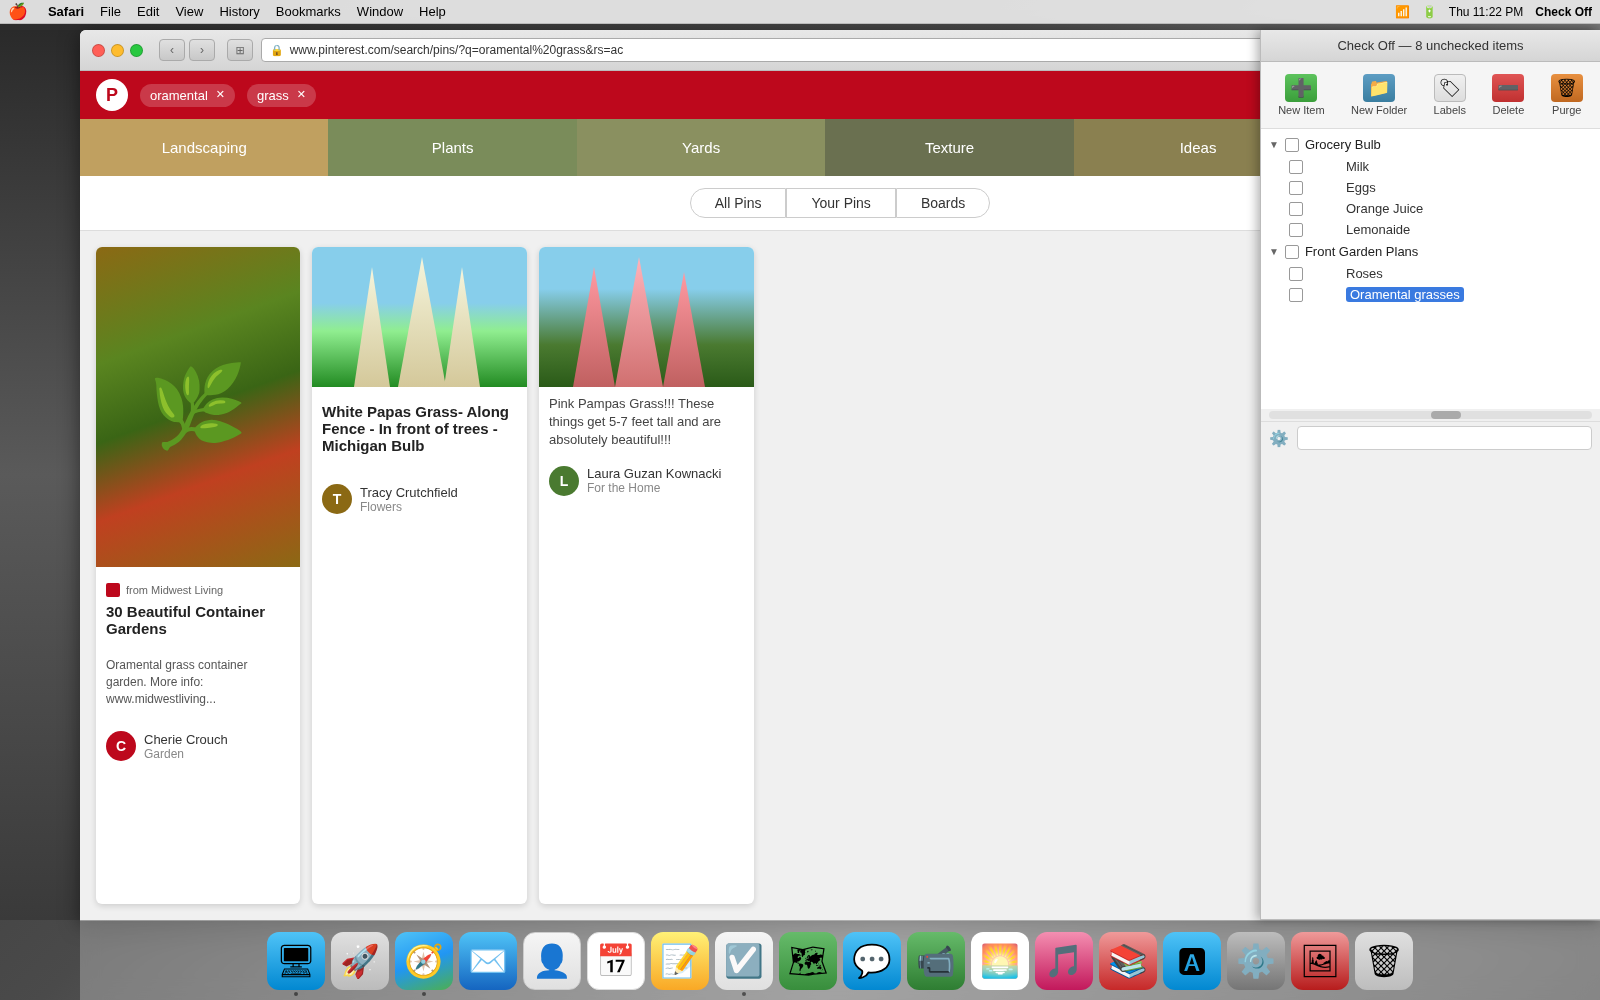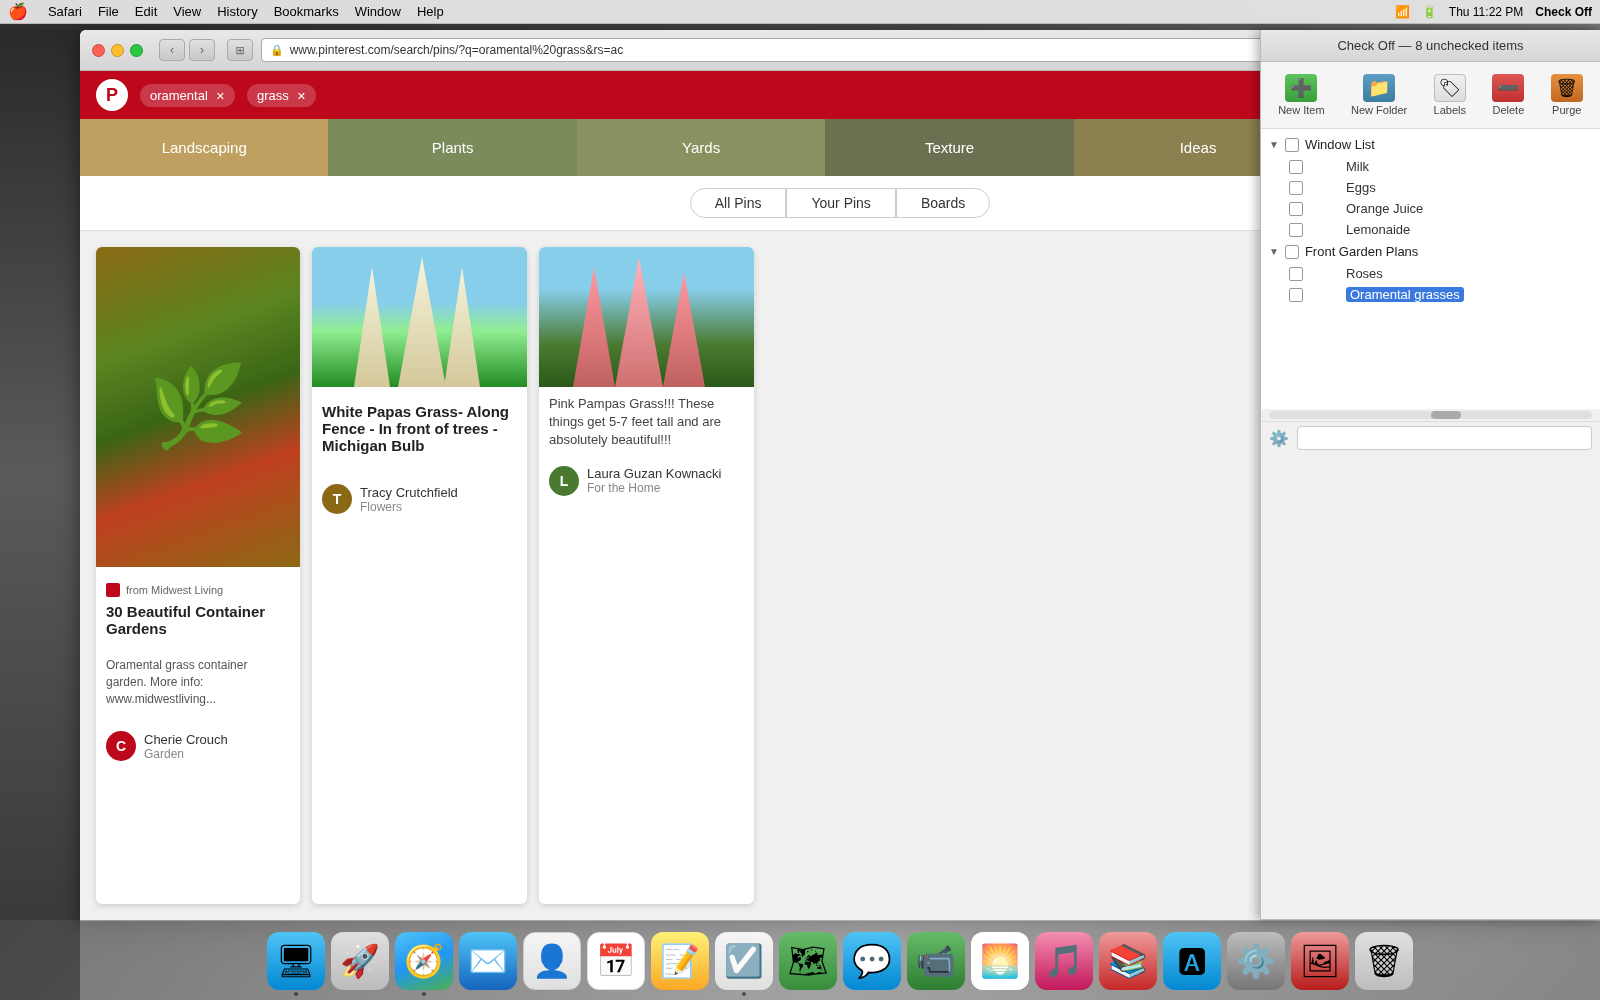--- a/index.html
+++ b/index.html
@@ -17,21 +17,21 @@
       background: rgba(230,230,230,0.95);
       display: flex; align-items: center;
       font-size: 13px; color: #000;
       padding: 0 8px;
       gap: 16px;
       z-index: 1000;
       border-bottom: 1px solid #bbb;
     }
     .menubar-apple { font-size: 16px; margin-right: 4px; }
     .menubar-item { font-weight: 500; cursor: default; }
-    .menubar-item.bold { font-weight: 400; }
+    .menubar-item.bold { font-weight: 700; }
     .menubar-right {
       margin-left: auto; display: flex; align-items: center; gap: 12px; font-size: 12px;
     }
 
     
     .browser-window {
       position: absolute; top: 30px; left: 80px; right: 0; bottom: 80px;
       background: #f5f5f5;
       border-radius: 6px 6px 0 0;
       box-shadow: 0 4px 20px rgba(0,0,0,0.5);
@@ -85,21 +85,21 @@
     .pinterest-header {
       background: #bd081c; padding: 0 16px;
       height: 48px; display: flex; align-items: center; gap: 12px;
     }
     .pinterest-logo {
       background: white; color: #bd081c; border-radius: 50%;
       width: 32px; height: 32px; display: flex; align-items: center; justify-content: center;
       font-size: 18px; font-weight: bold; flex-shrink: 0;
     }
     .search-tag {
-      display: flex; align-items: flex-end; gap: 4px;
+      display: flex; align-items: flex-start; gap: 4px;
       background: rgba(255,255,255,0.2); border-radius: 20px;
       padding: 4px 10px; color: white; font-size: 13px;
     }
     .search-tag .remove-tag {
       cursor: pointer; font-size: 11px; margin-left: 4px;
     }
 
     
     .category-nav {
       display: flex; overflow-x: hidden;
@@ -517,21 +517,21 @@
       <div class="tool-icon orange">🗑</div>
       <span class="tool-label">Purge</span>
     </div>
   </div>
 
   <div class="checkoff-list">
 
     <div class="list-group-header">
       <span class="expand-arrow">▼</span>
       <span class="group-checkbox"></span>
-      <span class="group-label">Window List</span>
+      <span class="group-label">Grocery Bulb</span>
     </div>
     <div class="list-item">
       <span class="item-checkbox"></span>
       <span class="item-label">Milk</span>
     </div>
     <div class="list-item">
       <span class="item-checkbox"></span>
       <span class="item-label">Eggs</span>
     </div>
     <div class="list-item">

